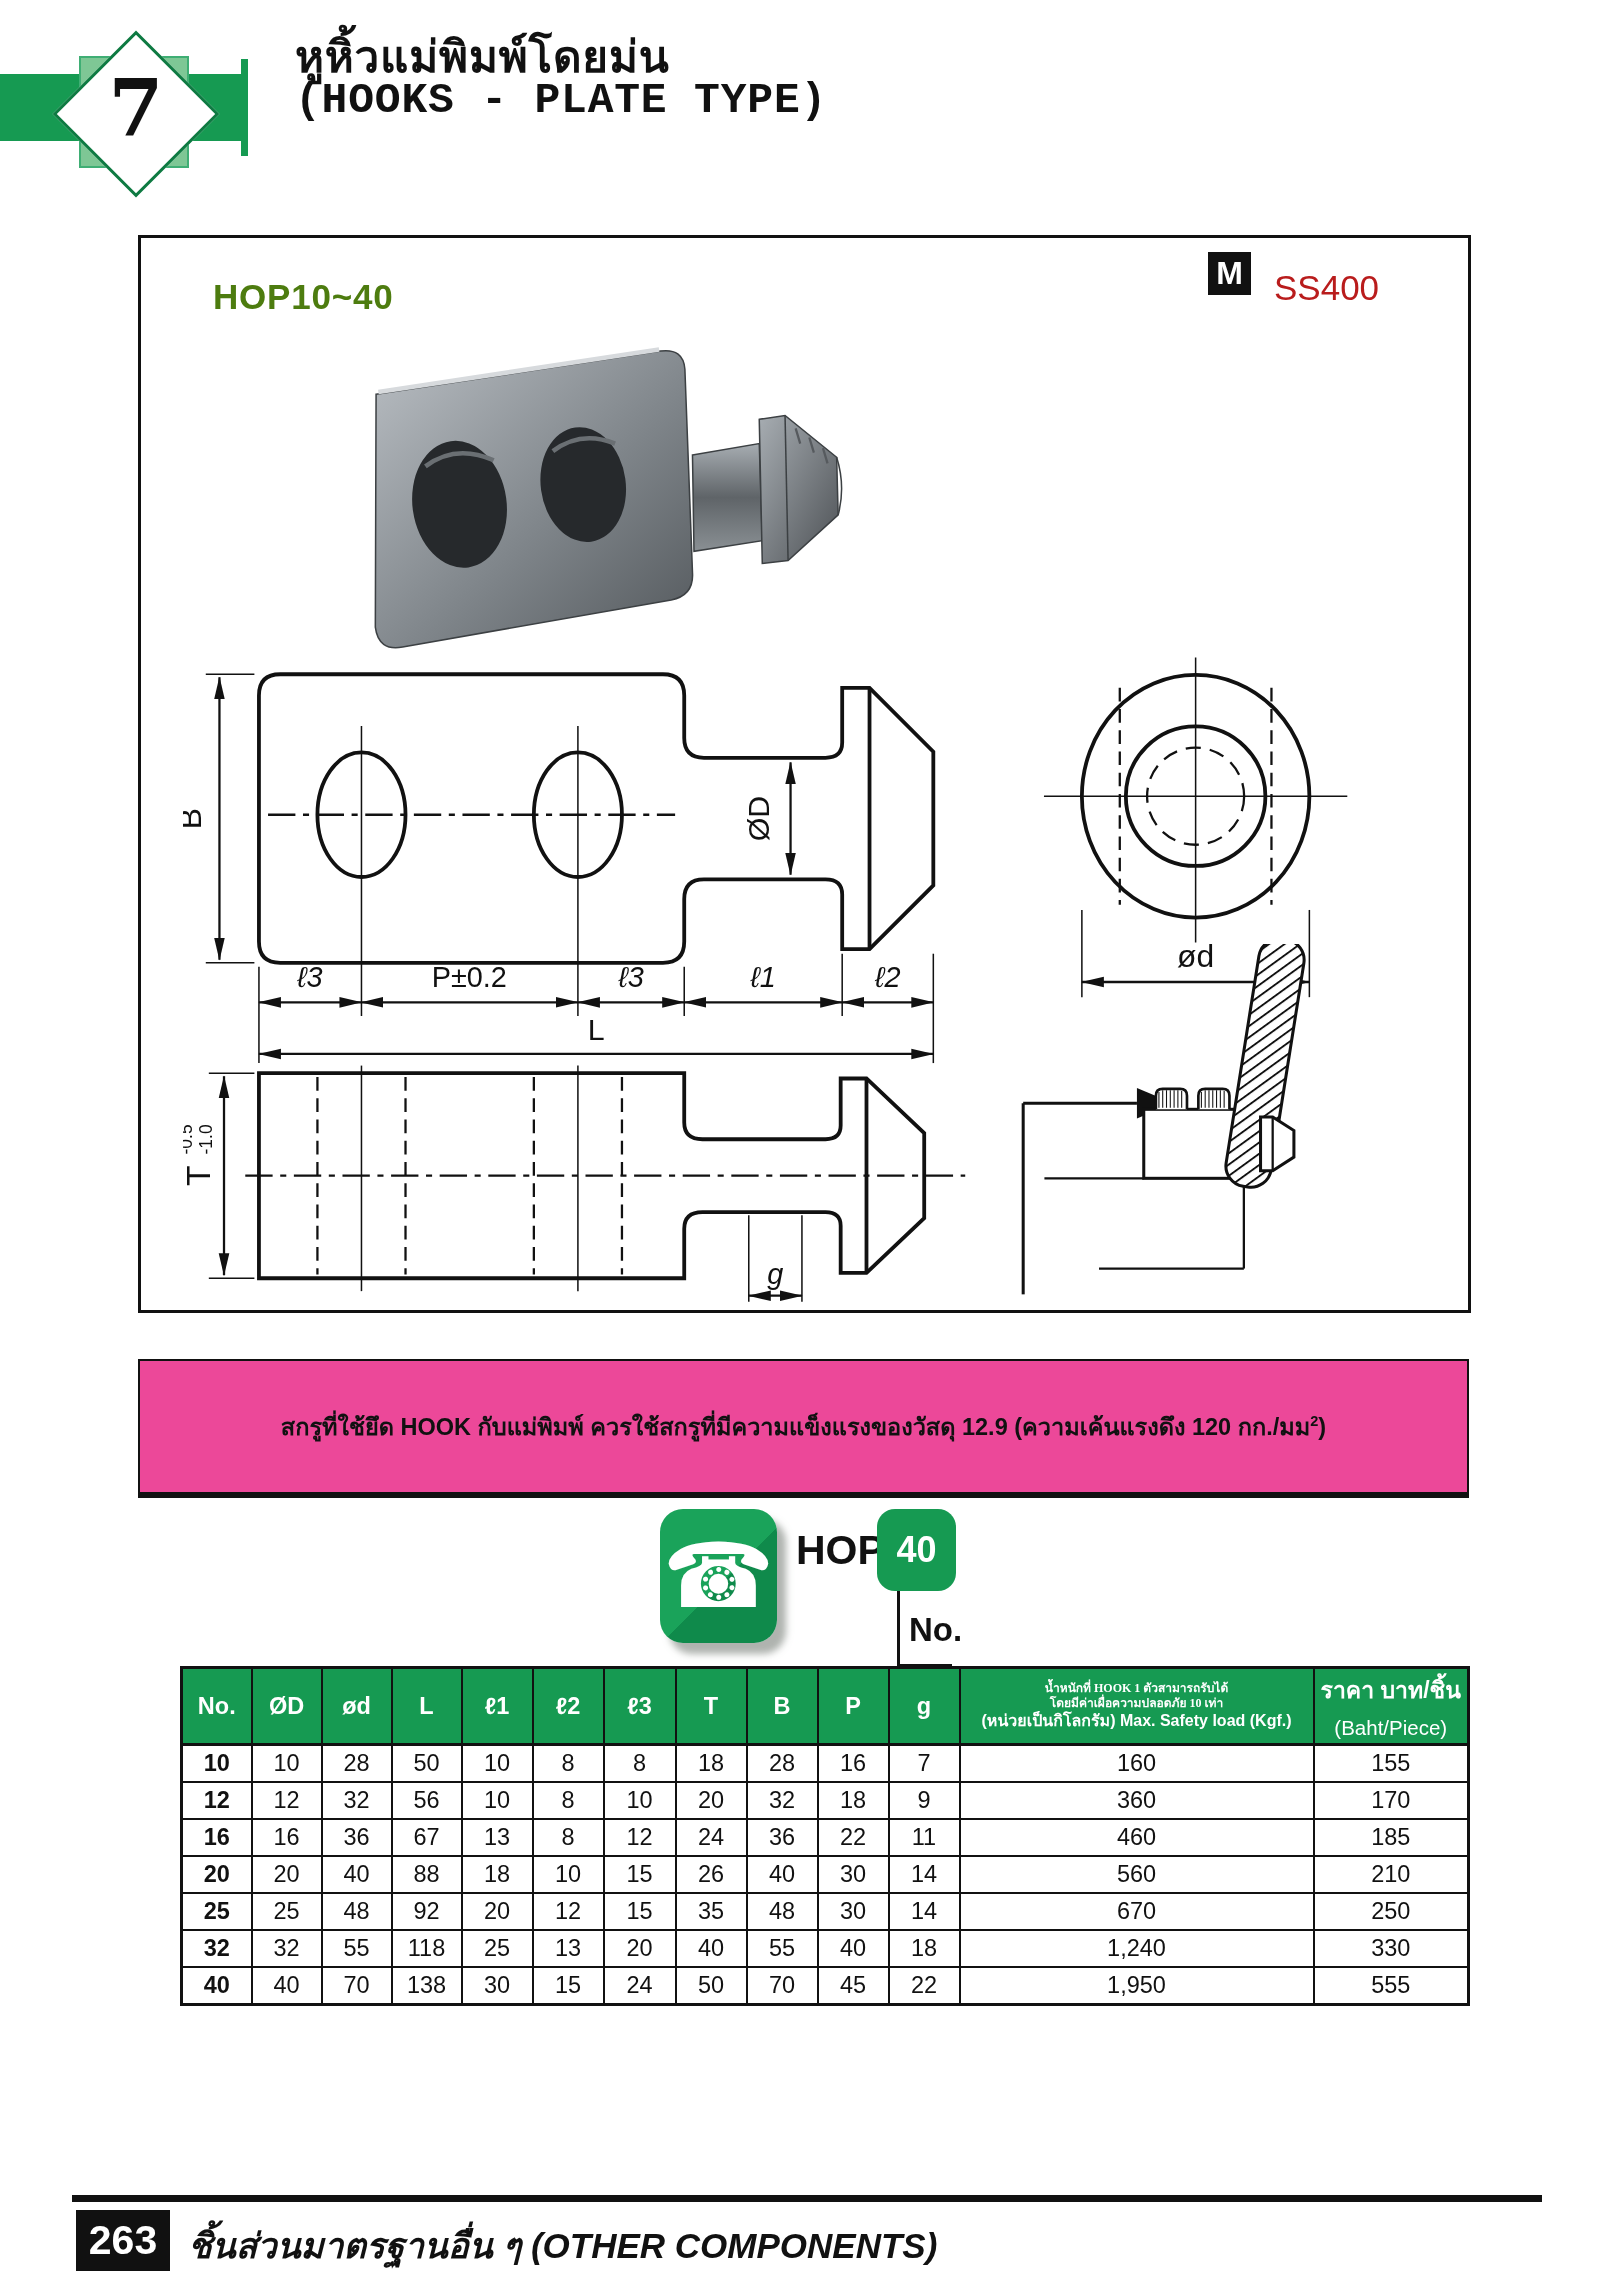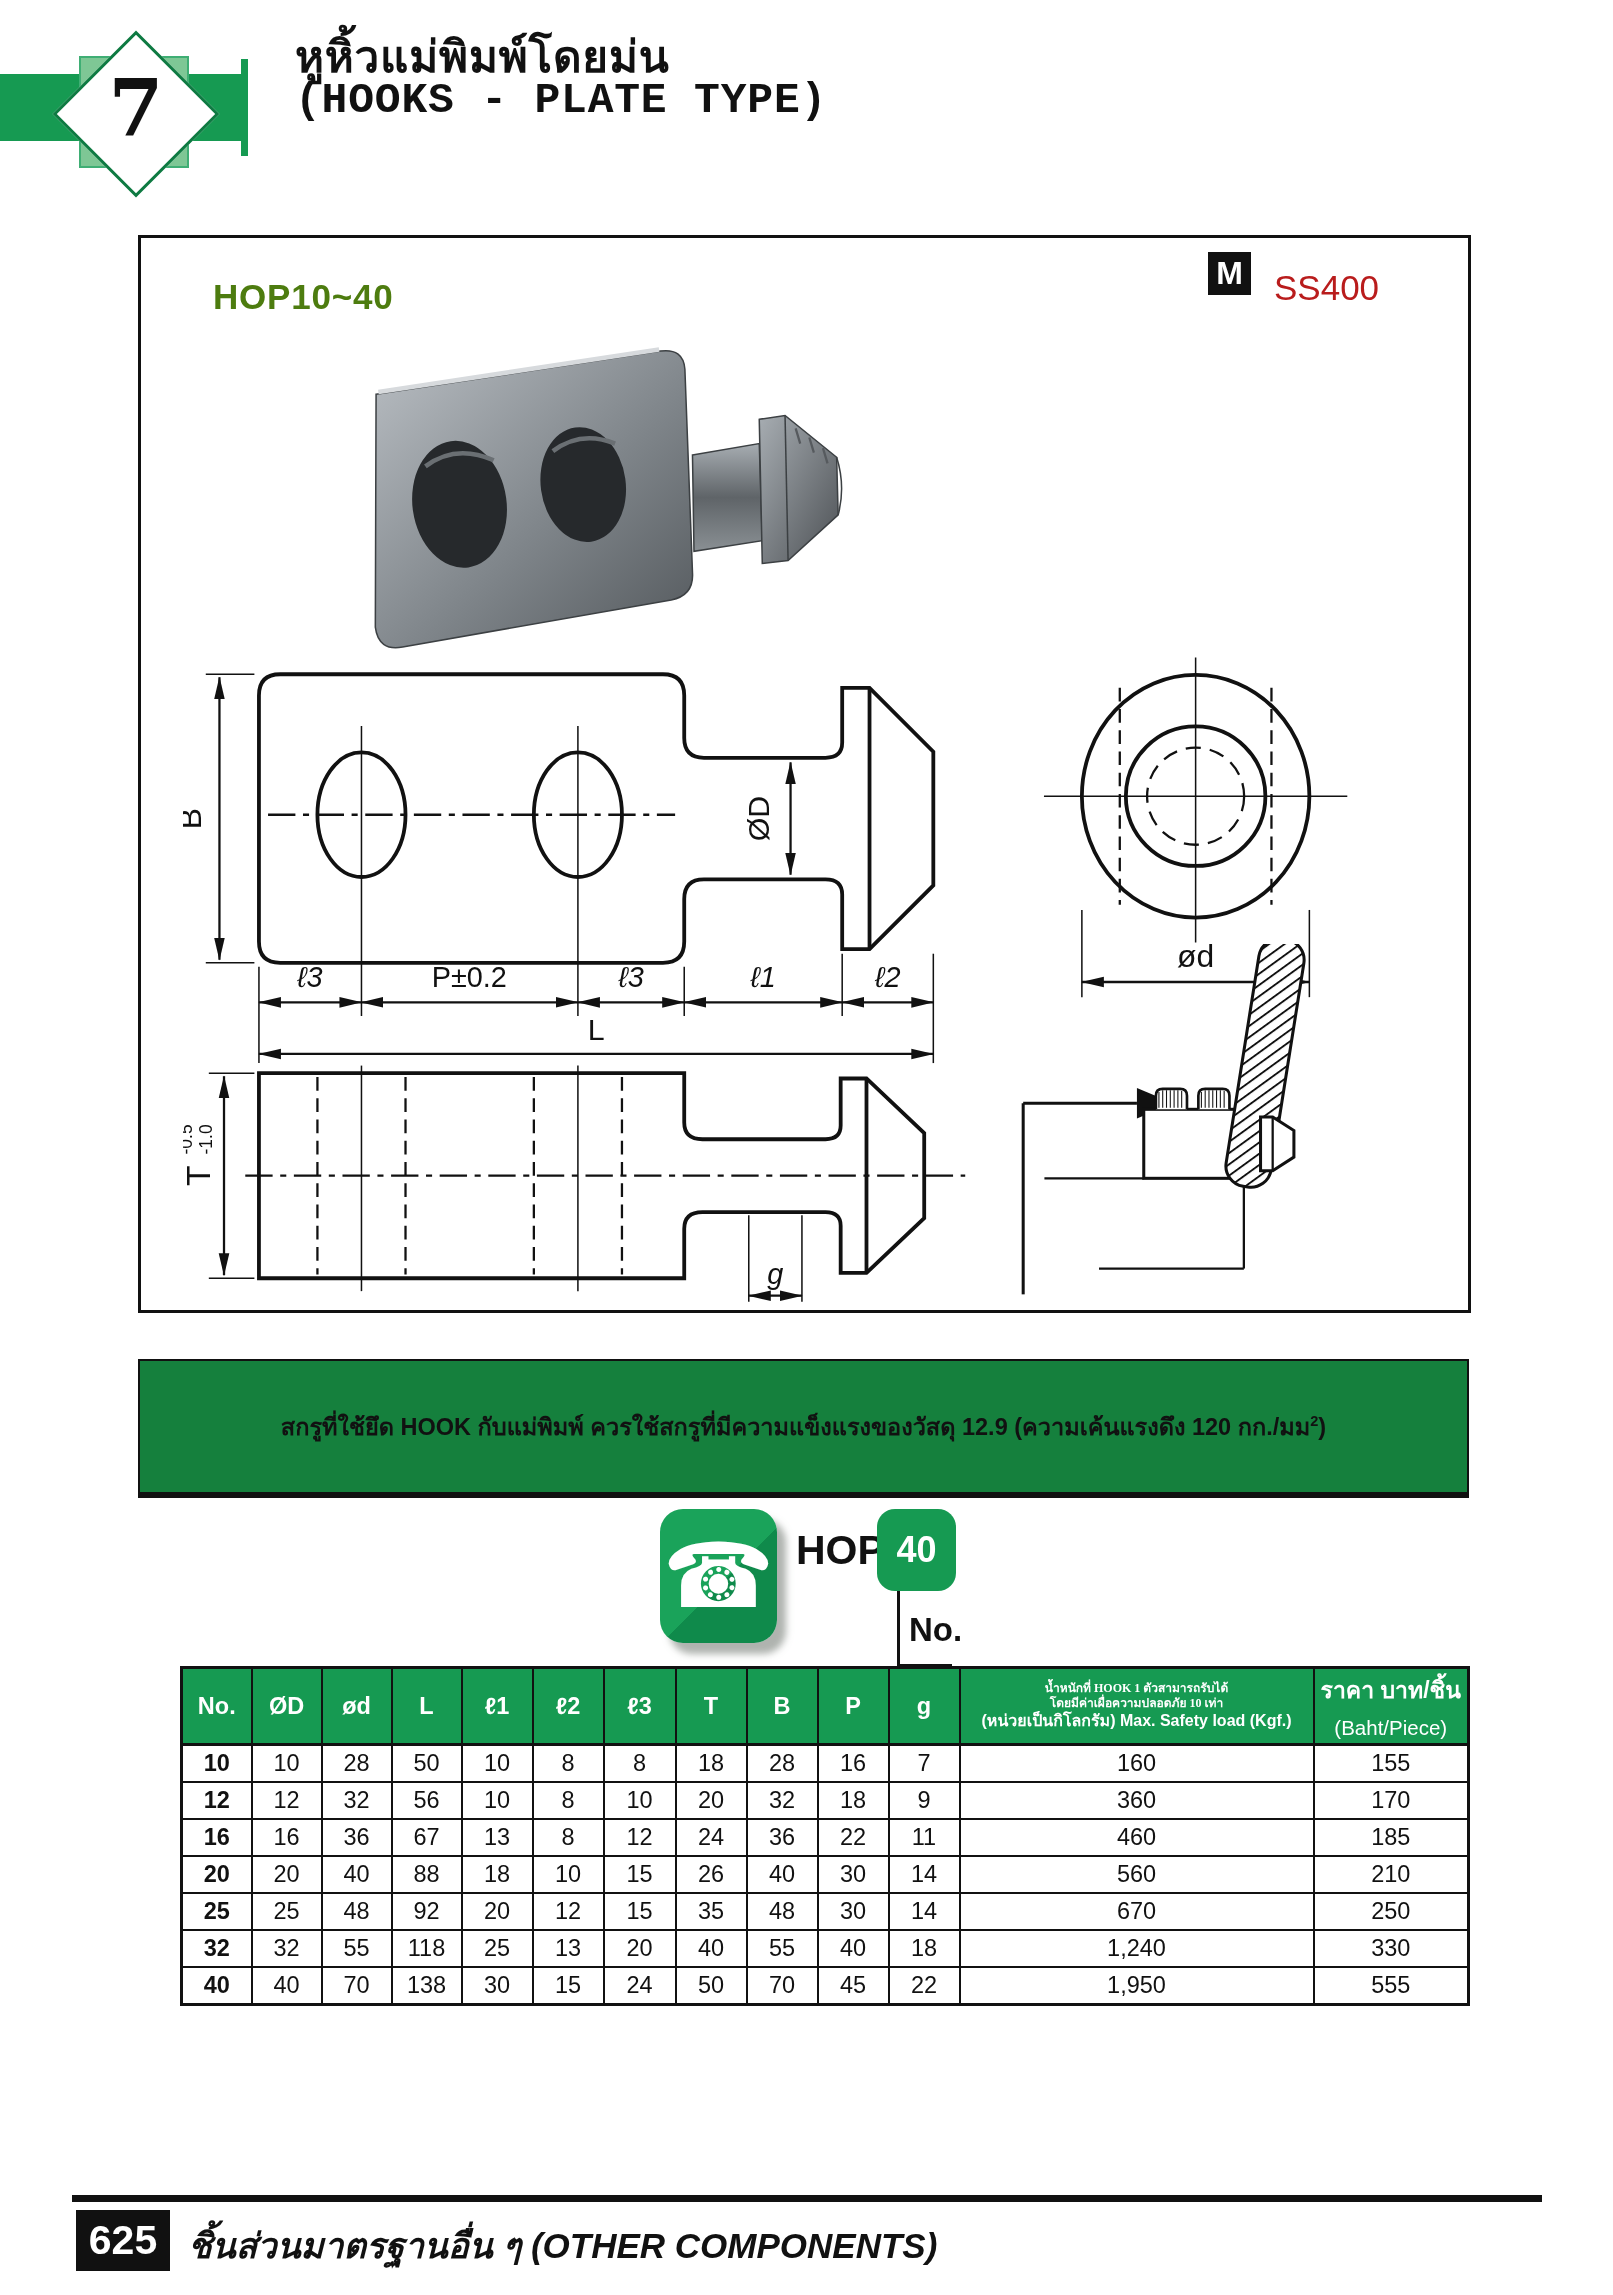--- a/index.html
+++ b/index.html
@@ -24,21 +24,21 @@
   .m-badge{left:1067px;top:13.7px;width:43px;height:43px;background:#111;color:#fff;display:flex;
            align-items:center;justify-content:center;font-size:32px;font-weight:bold;}
   .material{left:1133px;top:30px;font-size:35px;color:#b91c1c;}
 
   svg text{font-family:"Liberation Sans",sans-serif;fill:#111;}
   .dline{stroke:#111;stroke-width:5;fill:none;}
   .thin{stroke:#111;stroke-width:2;fill:none;}
   .dim{stroke:#111;stroke-width:3;fill:none;}
 
   
-  .note-box{left:138px;top:1359px;width:1327px;height:131px;background:#15803d;border:2.3px solid #111;
+  .note-box{left:138px;top:1359px;width:1327px;height:131px;background:#ec4899;border:2.3px solid #111;
             border-bottom:6.8px solid #111;display:flex;flex-direction:row;justify-content:space-evenly;
             align-items:center;font-size:23.5px;font-weight:bold;}
   .note-box sup{font-size:0.62em;}
 
   
   .phone-chip{left:660px;top:1509px;width:117px;height:134px;border-radius:23px;
               background:linear-gradient(135deg,#1aa35a 54%,#0f8a4b 54%);
               box-shadow:9px 10.6px 7.6px rgba(110,116,110,.55);
               display:flex;align-items:center;justify-content:center;}
   .phone-glyph{color:#fff;font-size:90px;line-height:1;font-family:"DejaVu Sans",sans-serif;}
@@ -387,17 +387,17 @@
             <td>45</td>
             <td>22</td>
             <td>1,950</td>
             <td>555</td>
         </tr>
       </tbody>
     </table>
   </div>
 
   <div class="abs foot-line"></div>
-  <div class="abs page-box">625</div>
+  <div class="abs page-box">263</div>
   <div class="abs foot-text">ชิ้นส่วนมาตรฐานอื่น ๆ (OTHER COMPONENTS)</div>
 
 </div>
 
 
 </body></html>

